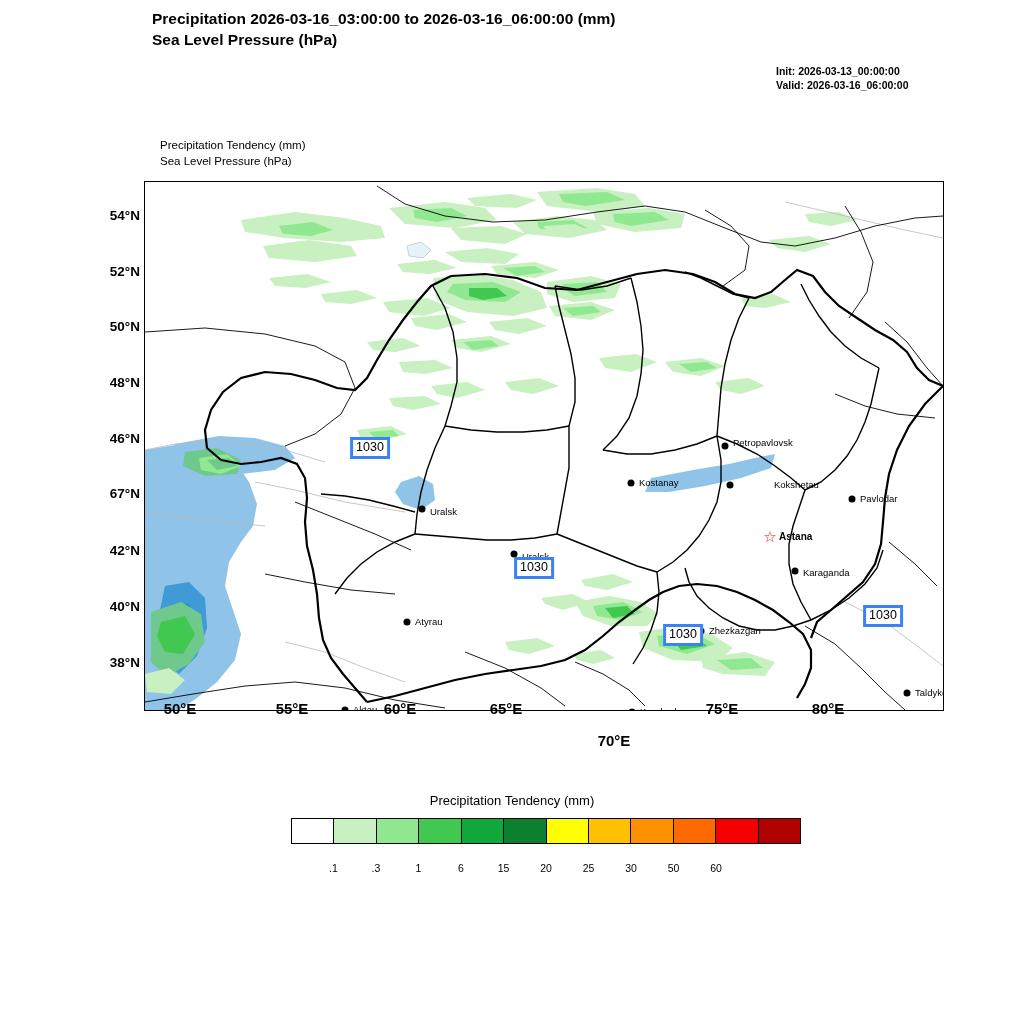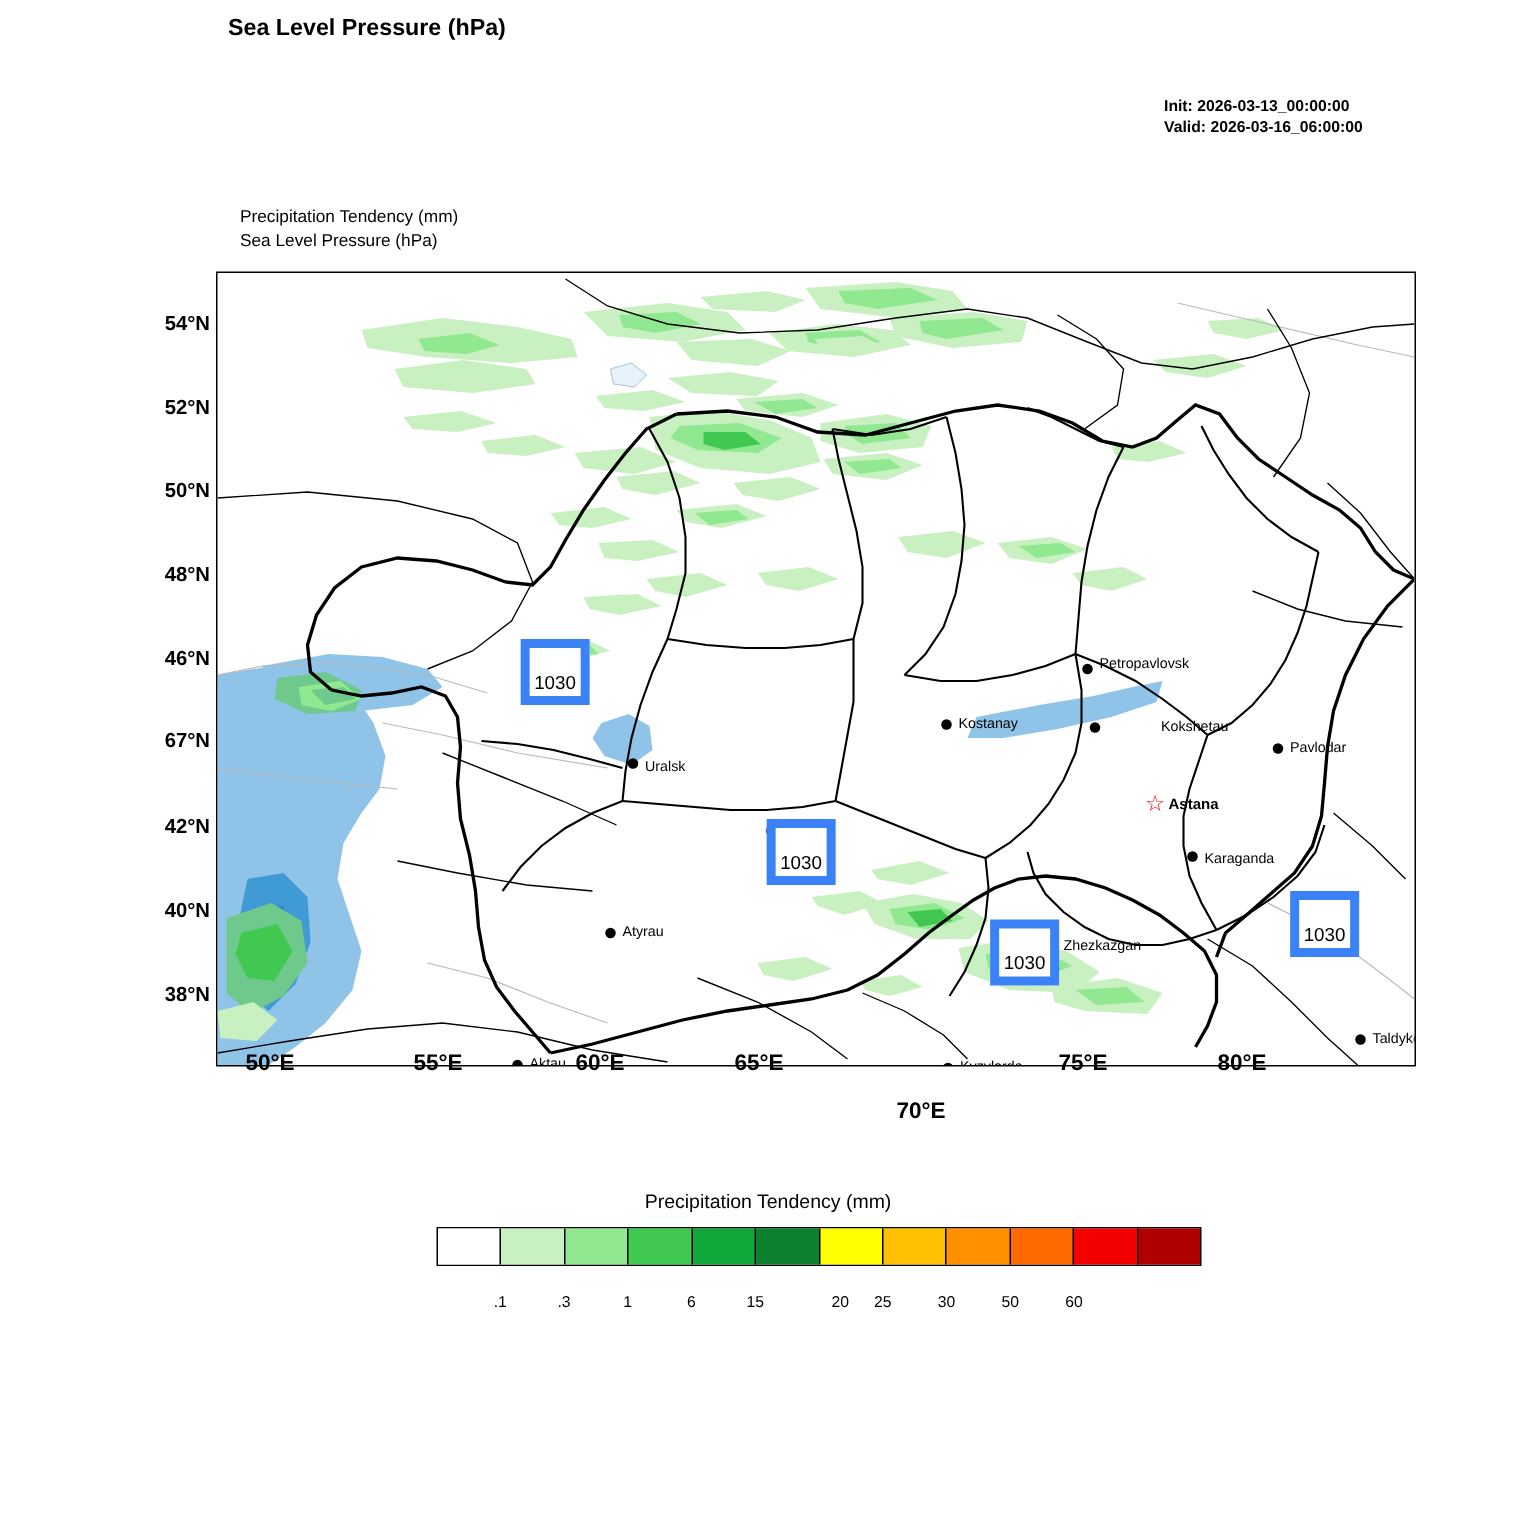--- a/index.html
+++ b/index.html
@@ -132,30 +132,31 @@
   .capital-label {
     position: absolute;
     font-size: 10px;
     font-weight: bold;
     white-space: nowrap;
   }
   .isobar-label {
     position: absolute;
     font-size: 12.5px;
     background: #ffffff;
-    border: 6px solid #3b82f6;
-    padding: 16px 3px 1px 3px;
+    border: 3px solid #3b82f6;
+    padding: 0px 3px 1px 3px;
     line-height: 15px;
     transform: translate(-50%, -50%);
   }
 </style>
 </head>
 <body>
 
 <div id="header-block" class="abs">
+  <div>Precipitation 2026-03-16_03:00:00 to 2026-03-16_06:00:00 (mm)</div>
   <div>Sea Level Pressure  (hPa)</div>
 </div>
 
 <div id="init-block" class="abs">
   <div>Init: 2026-03-13_00:00:00</div>
   <div>Valid: 2026-03-16_06:00:00</div>
 </div>
 
 <div id="plot-subtitle" class="abs">
   <div>Precipitation Tendency   (mm)</div>
@@ -398,18 +399,18 @@
     <div class="swatch" style="background: rgb(255, 106, 0); border-left: 1px solid rgb(0, 0, 0);"></div>
     <div class="swatch" style="background: rgb(244, 0, 0); border-left: 1px solid rgb(0, 0, 0);"></div>
     <div class="swatch" style="background: rgb(176, 0, 0); border-left: 1px solid rgb(0, 0, 0);"></div>
   </div>
 <div id="cbar-ticks" class="abs">
     <div class="cbtick" style="left: 22.5px;">.1</div>
     <div class="cbtick" style="left: 65px;">.3</div>
     <div class="cbtick" style="left: 107.5px;">1</div>
     <div class="cbtick" style="left: 150px;">6</div>
     <div class="cbtick" style="left: 192.5px;">15</div>
-    <div class="cbtick" style="left: 235px; text-align: right;">20</div>
+    <div class="cbtick" style="left: 235px;">20</div>
     <div class="cbtick" style="left: 277.5px;">25</div>
     <div class="cbtick" style="left: 320px;">30</div>
     <div class="cbtick" style="left: 362.5px;">50</div>
     <div class="cbtick" style="left: 405px;">60</div>
   </div>
 
 </body></html>

